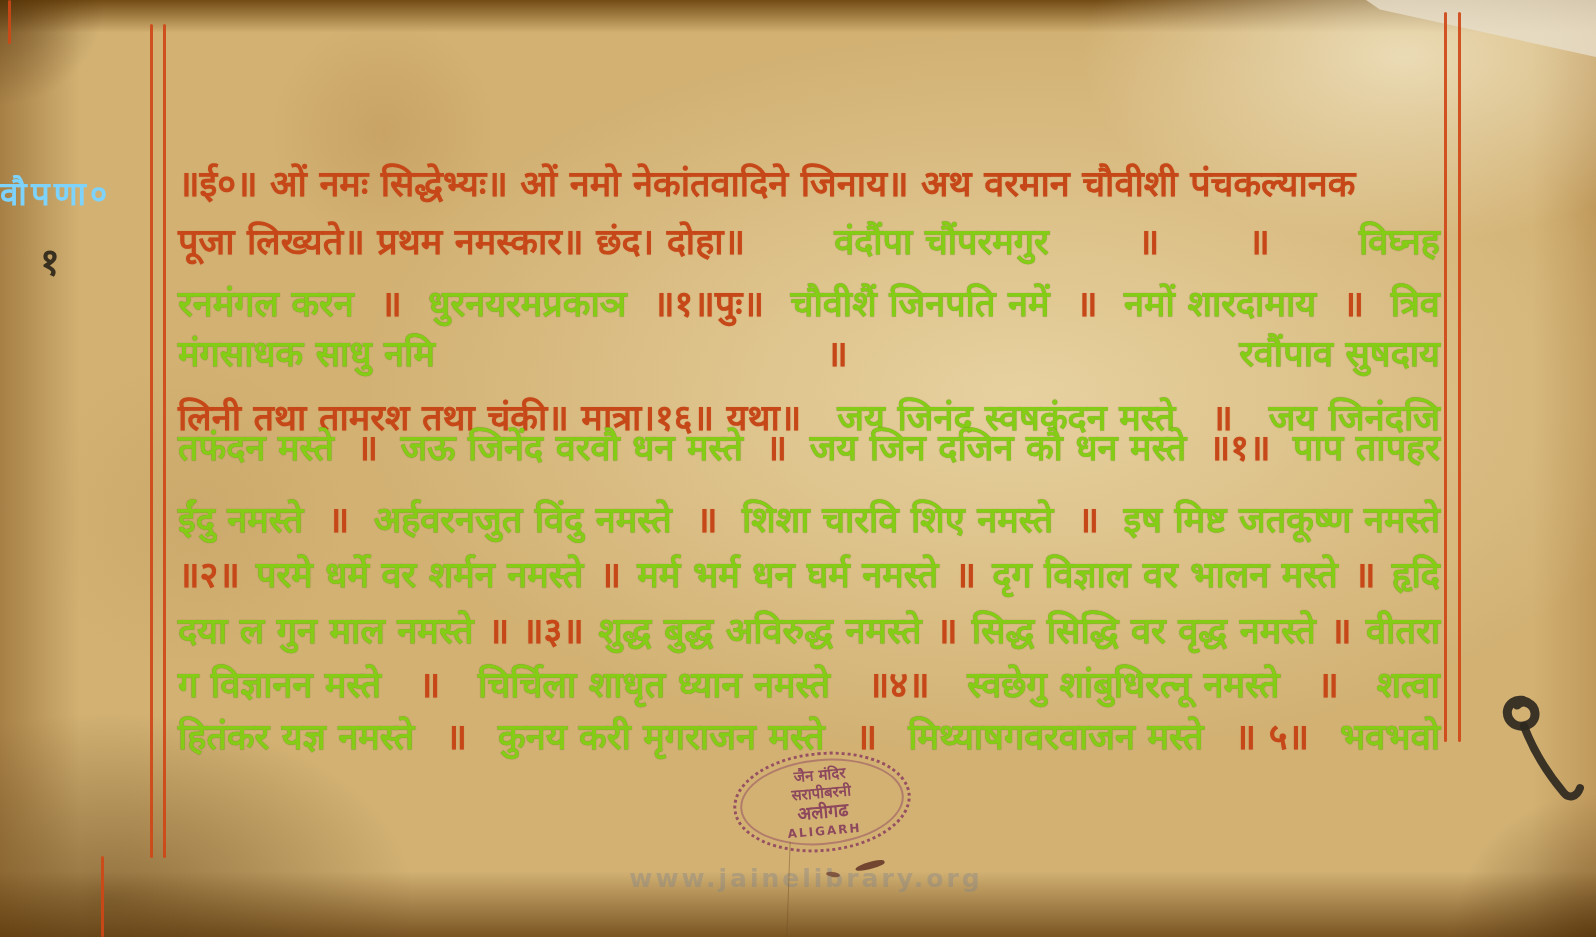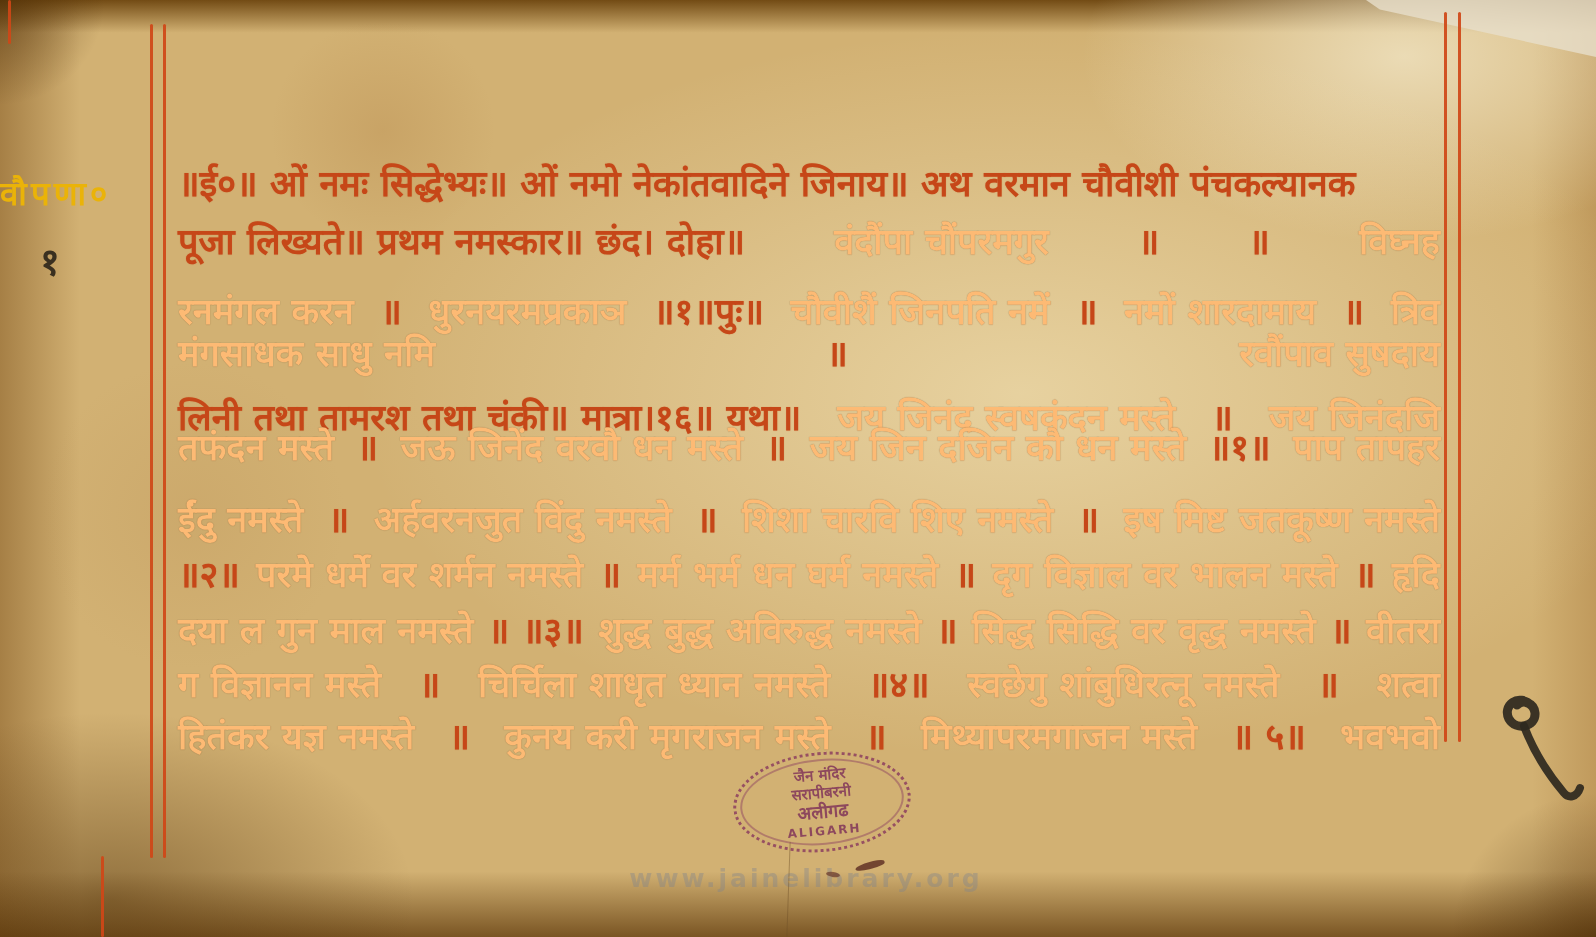--- a/index.html
+++ b/index.html
@@ -30,23 +30,23 @@
   .rule.r1{left:1444px;top:12px;height:730px;}
   .rule.r2{left:1458px;top:12px;height:730px;}
   .rule.stub-tl{left:8px;top:0;height:44px;}
   .rule.stub-bl{left:101px;top:856px;height:81px;}
   
   .ms-line{position:absolute;left:178px;width:1262px;height:52px;
     font-size:36px;line-height:48px;font-weight:bold;white-space:nowrap;
     display:flex;justify-content:space-between;align-items:baseline;}
   .ms-line > span{flex:0 1 auto;}
   .seg-red{color:#c64718;text-shadow:0 0 1px rgba(198,71,24,.45);}
-  .seg-black{color:#fdba74;text-shadow:0 0 1px rgba(50,38,18,.45);}
+  .seg-black{color:#84cc16;text-shadow:0 0 1px rgba(50,38,18,.45);}
   .margin-label{position:absolute;left:0px;top:170px;font-size:33px;font-weight:bold;
-    color:#eab308;letter-spacing:4px;}
+    color:#7dd3fc;letter-spacing:4px;}
   .folio-number{position:absolute;left:40px;top:234px;font-size:38px;font-weight:bold;color:#3a3020;}
   
   .stamp{position:absolute;left:733px;top:752px;width:178px;height:100px;
     transform:rotate(-5deg);color:#82365a;opacity:.85;}
   .stamp .oval{position:absolute;inset:0;border:3px dotted #8d4060;border-radius:50%;}
   .stamp .oval-inner{position:absolute;inset:7px;border:2px solid rgba(141,64,96,.55);border-radius:50%;}
   .stamp .stamp-text{position:absolute;inset:0;display:flex;flex-direction:column;
     justify-content:center;align-items:center;gap:0;}
   .stamp .s1,.stamp .s2{font-size:15px;font-weight:bold;line-height:18px;}
   .stamp .s3{font-size:18px;font-weight:bold;line-height:20px;}
@@ -85,21 +85,21 @@
       <div class="ms-line" style="top: 160px;">
         <span class="seg-red">॥ई०॥ ओं नमः सिद्धेभ्यः॥ ओं नमो नेकांतवादिने जिनाय॥ अथ वरमान चौवीशी पंचकल्यानक</span>
       </div>
       <div class="ms-line" style="top: 218px;">
         <span class="seg-red">पूजा लिख्यते॥ प्रथम नमस्कार॥ छंद। दोहा॥</span>
         <span class="seg-black">वंदौंपा चौंपरमगुर</span>
         <span class="seg-red">॥</span>
         <span class="seg-red">॥</span>
         <span class="seg-black">विघ्नह</span>
       </div>
-      <div class="ms-line" style="top: 288px;">
+      <div class="ms-line" style="top: 280px;">
         <span class="seg-black">रनमंगल करन</span>
         <span class="seg-red">॥</span>
         <span class="seg-black">धुरनयरमप्रकाञ</span>
         <span class="seg-red">॥१॥पुः॥</span>
         <span class="seg-black">चौवीशैं जिनपति नमें</span>
         <span class="seg-red">॥</span>
         <span class="seg-black">नमों शारदामाय</span>
         <span class="seg-red">॥</span>
         <span class="seg-black">त्रिव</span>
       </div>
@@ -158,21 +158,21 @@
         <span class="seg-red">॥४॥</span>
         <span class="seg-black">स्वछेगु शांबुधिरत्नू नमस्ते</span>
         <span class="seg-red">॥</span>
         <span class="seg-black">शत्वा</span>
       </div>
       <div class="ms-line" style="top: 713px;">
         <span class="seg-black">हितंकर यज्ञ नमस्ते</span>
         <span class="seg-red">॥</span>
         <span class="seg-black">कुनय करी मृगराजन मस्ते</span>
         <span class="seg-red">॥</span>
-        <span class="seg-black">मिथ्यापरमगाजन मस्ते</span>
+        <span class="seg-black">मिथ्याषगवरवाजन मस्ते</span>
         <span class="seg-red">॥ ५॥</span>
         <span class="seg-black">भवभवो</span>
       </div>
     </div>
 
   <div class="stamp">
     <div class="oval"></div>
     <div class="oval-inner"></div>
     <div class="stamp-text">
       <div class="s1">जैन मंदिर</div>

